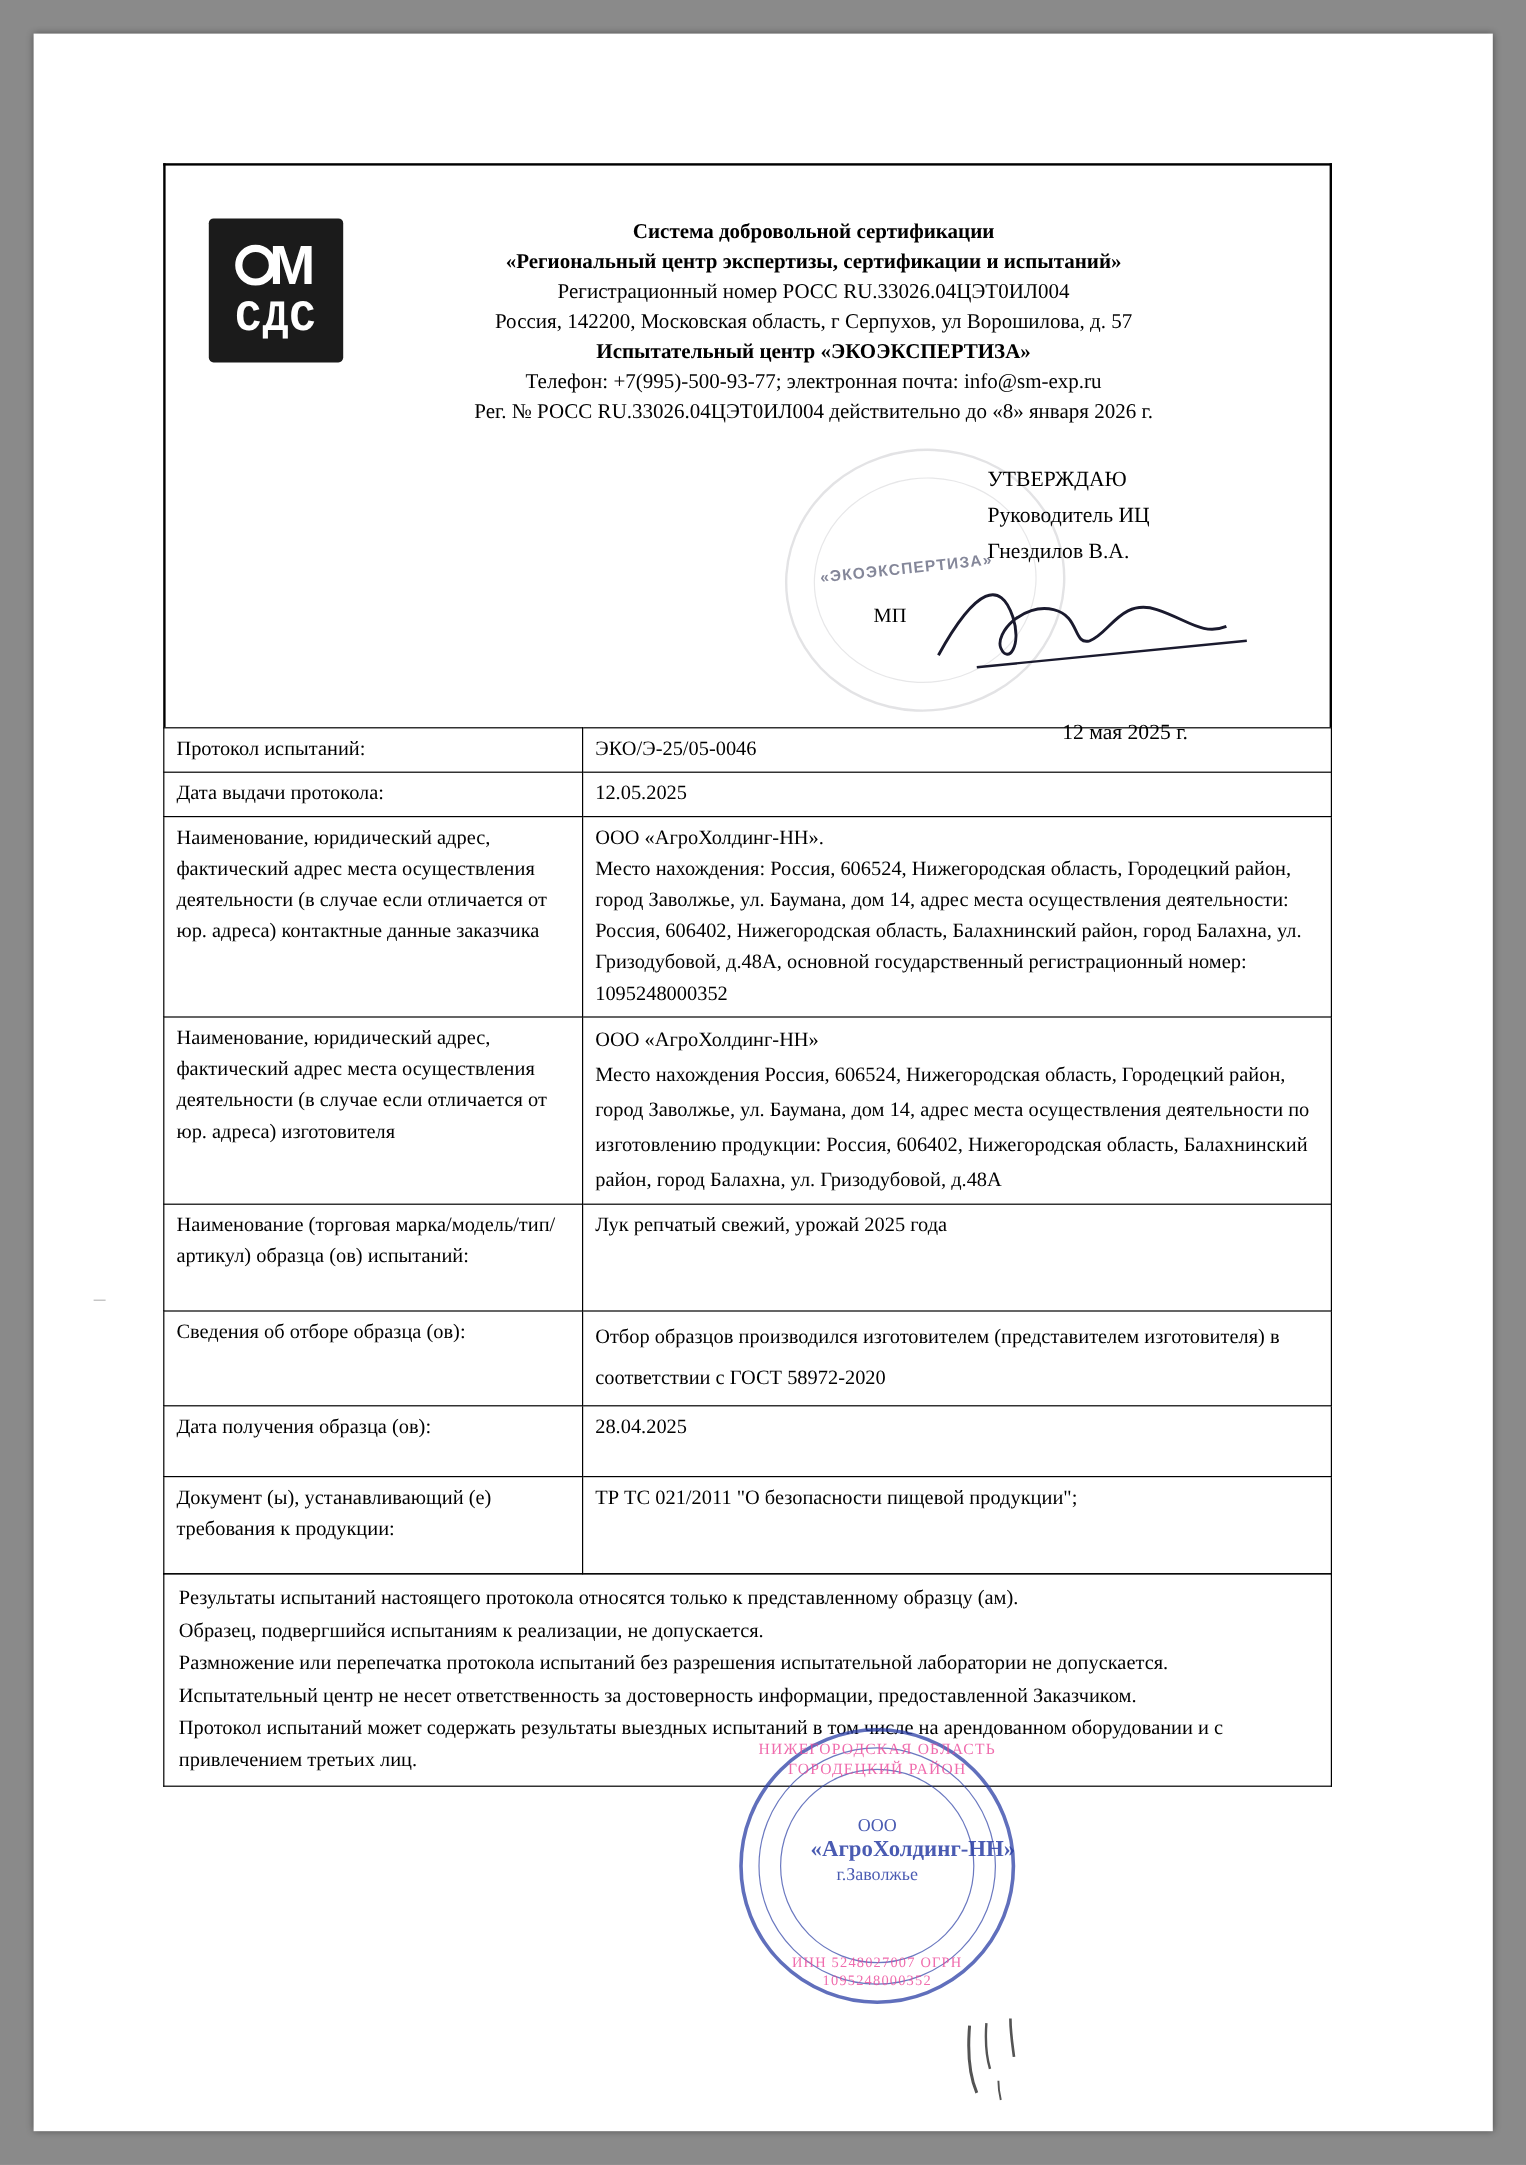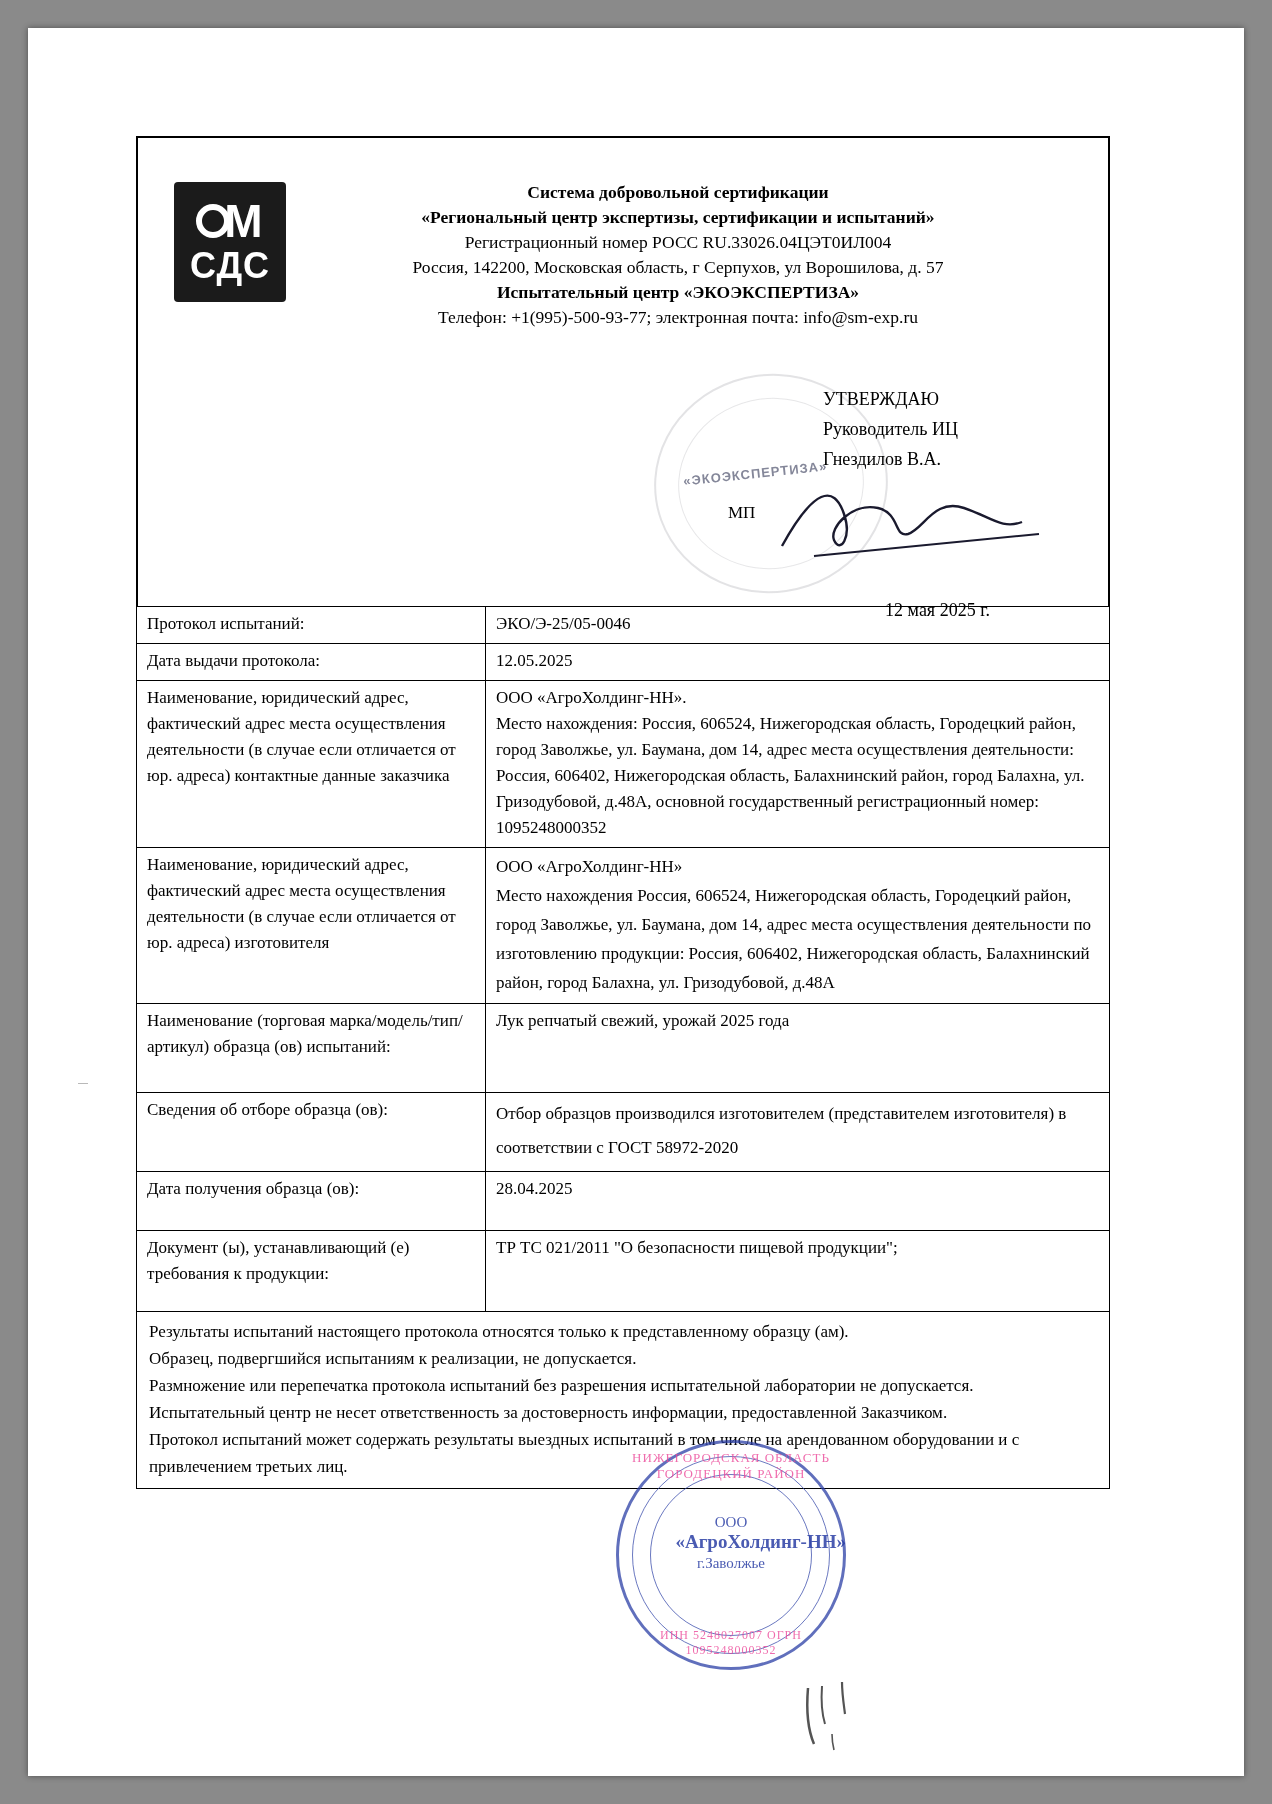--- a/index.html
+++ b/index.html
@@ -68,20 +68,21 @@
     height: 34px;
     border: 6px solid #fff;
     border-radius: 50%;
     box-sizing: border-box;
     margin-right: -6px;
   }
   .logo .bottom-row {
     font-size: 36px;
     line-height: 38px;
     margin-top: 4px;
+    font-family: Liberation Mono, monospace;
   }
   .head-lines {
     text-align: center;
     font-size: 17.5px;
     line-height: 25px;
     padding-left: 120px;
     padding-right: 10px;
   }
   .head-lines .b { font-weight: bold; }
 
@@ -249,21 +250,22 @@
         </div>
         <div class="bottom-row">СДС</div>
       </div>
 
       <div class="head-lines">
         <div class="b">Система добровольной сертификации</div>
         <div class="b">«Региональный центр экспертизы, сертификации и испытаний»</div>
         <div>Регистрационный номер РОСС RU.33026.04ЦЭТ0ИЛ004</div>
         <div>Россия, 142200, Московская область, г Серпухов, ул Ворошилова, д. 57</div>
         <div class="b">Испытательный центр «ЭКОЭКСПЕРТИЗА»</div>
-        <div>Телефон: +1(995)-500-93-77; электронная почта: info@sm-exp.ru</div>
+        <div>Телефон: +7(995)-500-93-77; электронная почта: info@sm-exp.ru</div>
+        <div>Рег. № РОСС RU.33026.04ЦЭТ0ИЛ004 действительно до «8» января 2026 г.</div>
       </div>
 
       <div class="stamp-ic"></div>
       <div class="stamp-ic-txt">«ЭКОЭКСПЕРТИЗА»</div>
 
       <div class="approve">
         <div>УТВЕРЖДАЮ</div>
         <div>Руководитель ИЦ</div>
         <div>Гнездилов В.А.</div>
       </div>

